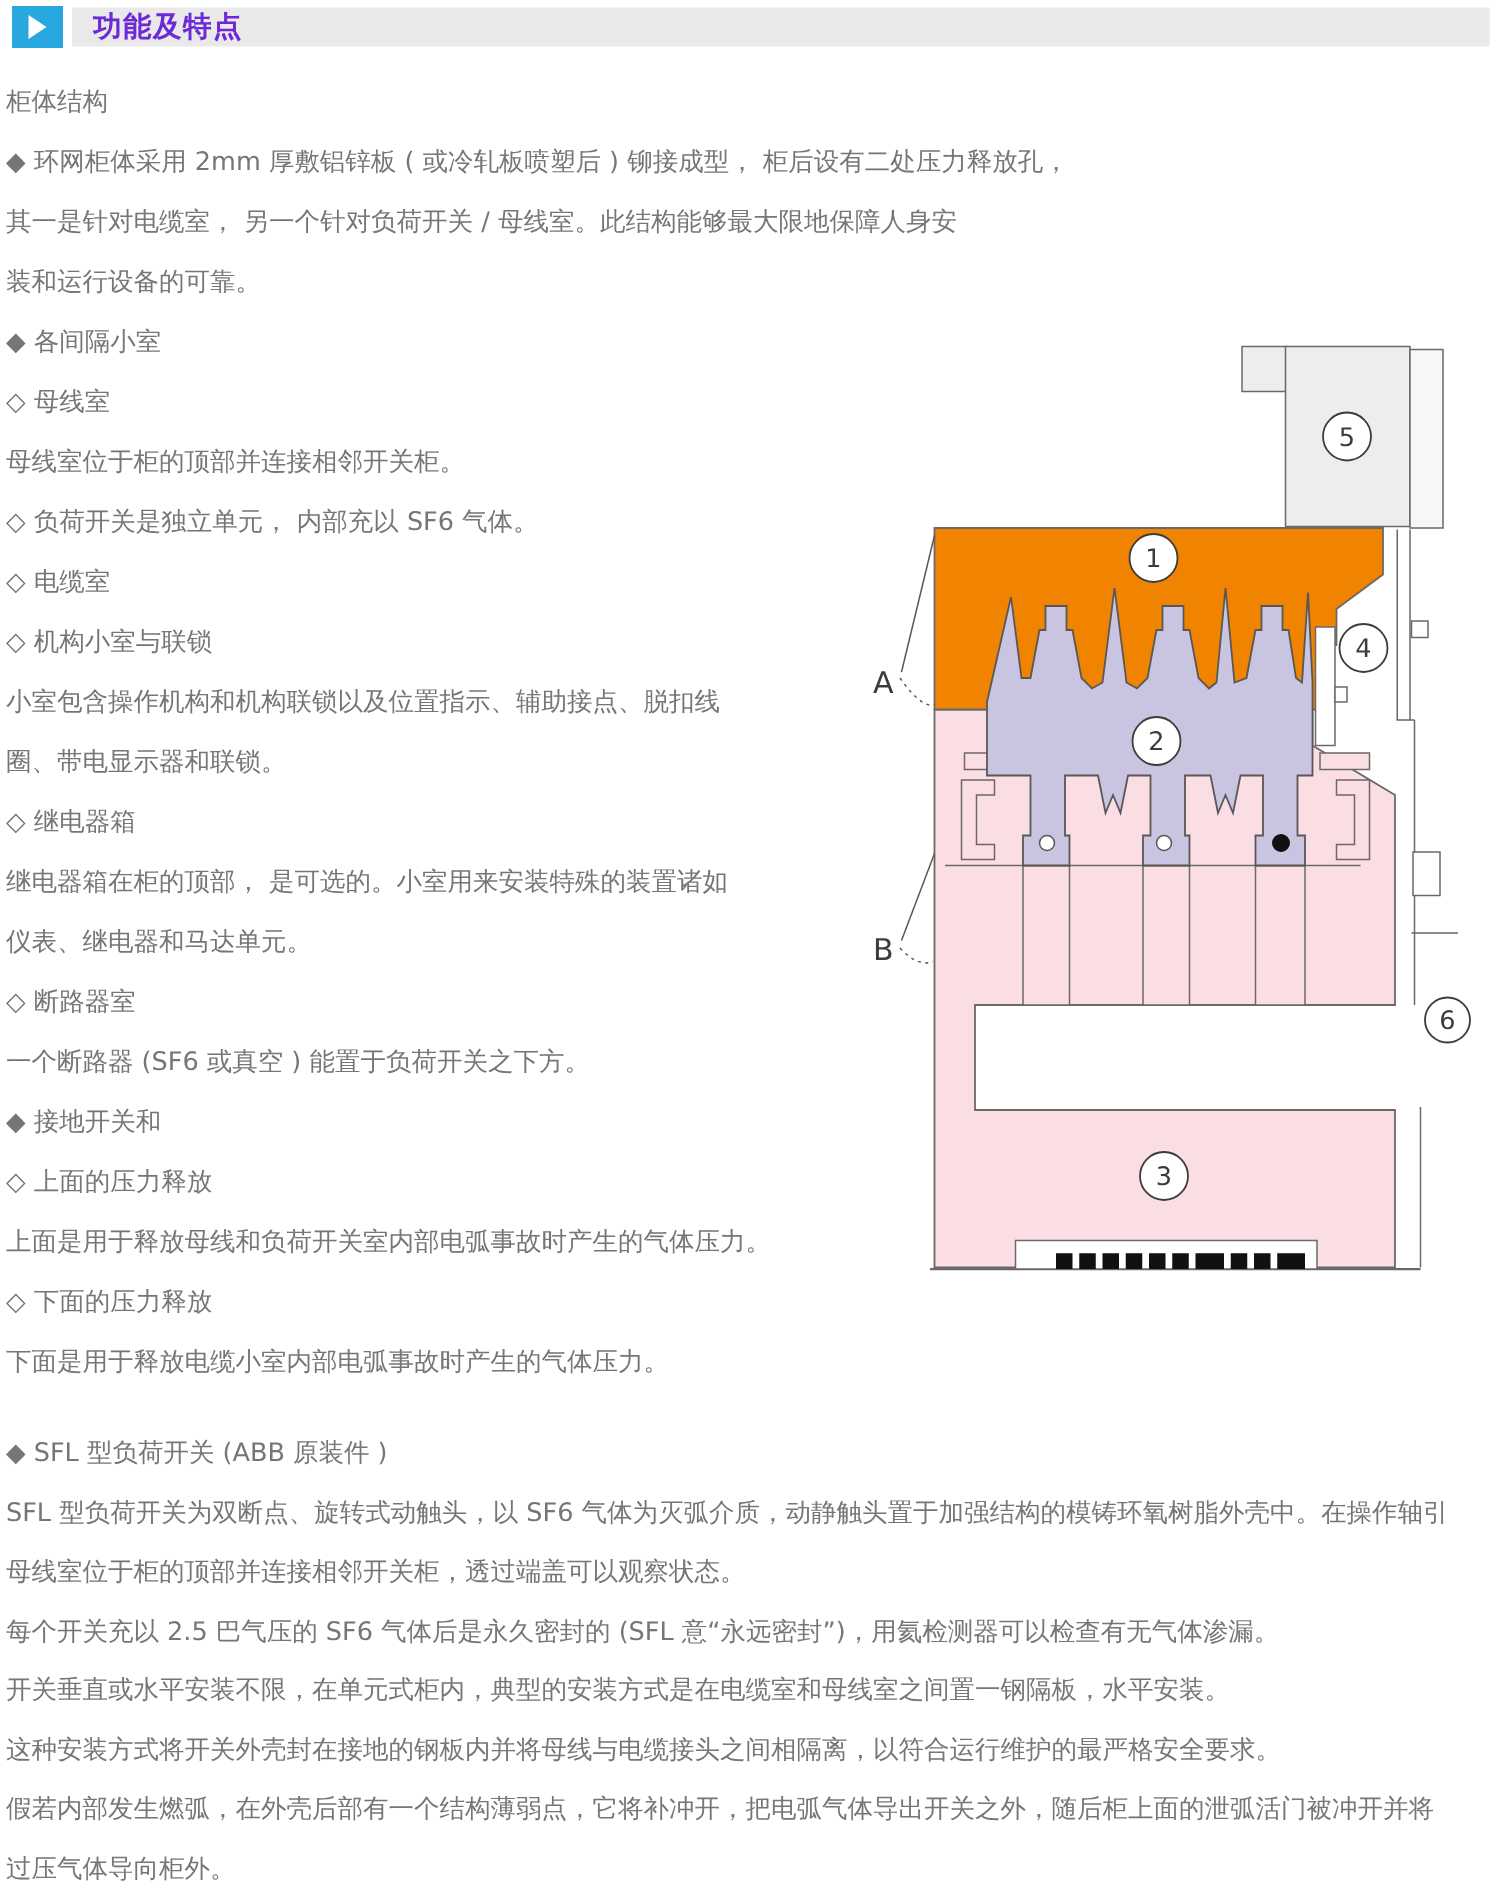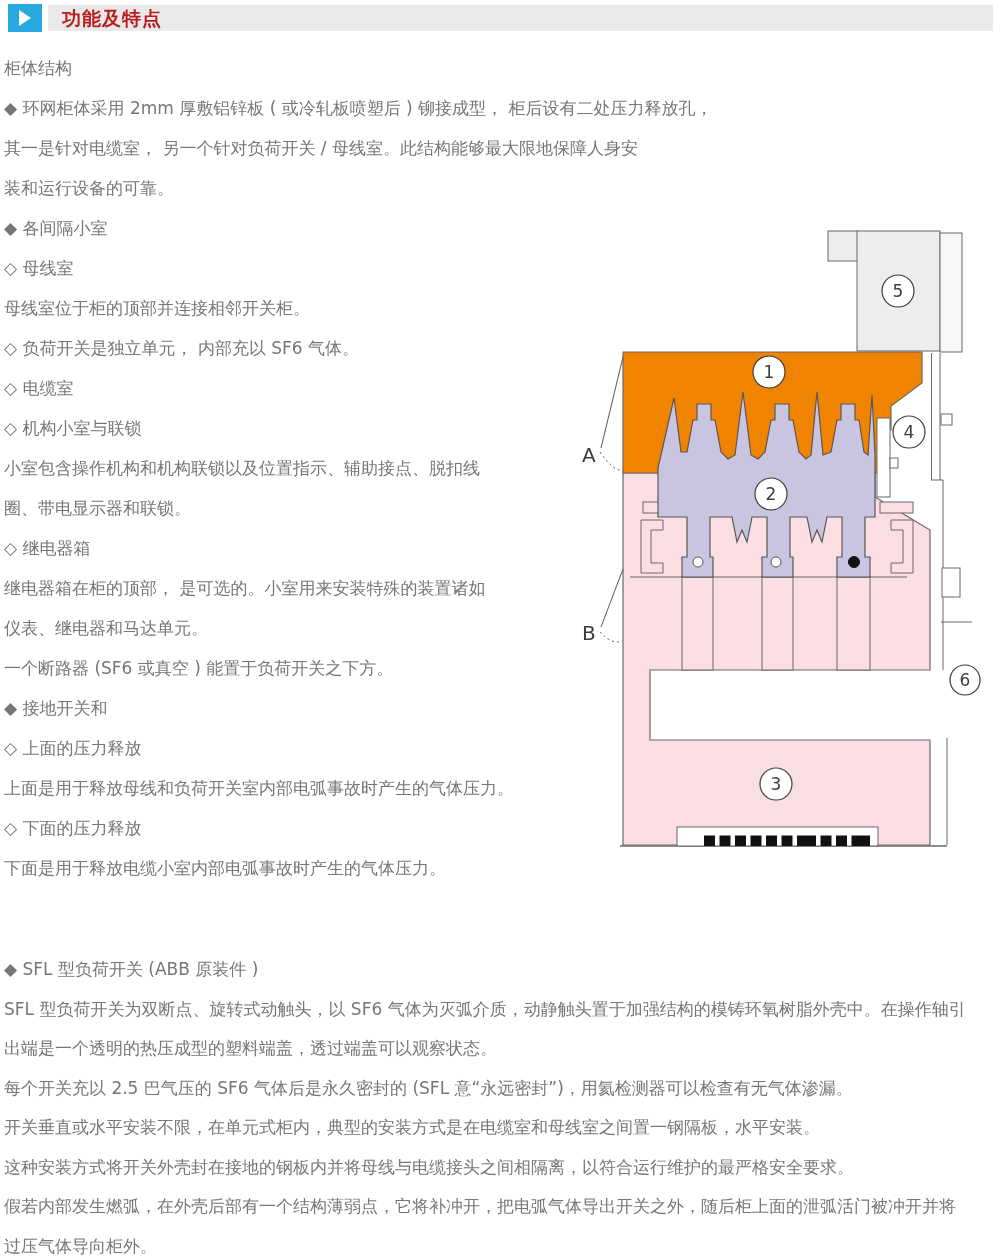--- a/index.html
+++ b/index.html
@@ -4,21 +4,21 @@
 <style>
   html,body{margin:0;padding:0;background:#ffffff;}
   body{width:1000px;height:1258px;position:relative;overflow:hidden;
        font-family:"DejaVu Sans","Liberation Sans",sans-serif;}
   
   .hdr-accent{position:absolute;left:8px;top:4px;width:34px;height:28px;background:#29a8e0;}
   .hdr-accent .tri{position:absolute;left:11px;top:6px;width:0;height:0;
        border-left:12px solid #ffffff;border-top:8px solid transparent;border-bottom:8px solid transparent;}
   .hdr-bar{position:absolute;left:48px;top:5px;width:945px;height:26px;background:#e9e9e9;}
   .hdr-title{position:absolute;left:62px;top:5px;height:26px;line-height:26px;
-       font-size:19px;font-weight:bold;color:#b91c1c;letter-spacing:1px;}
+       font-size:19px;font-weight:bold;color:#6d28d9;letter-spacing:1px;}
   
   .txt{position:absolute;color:#767676;font-size:17px;white-space:nowrap;}
   .col-left{left:4px;top:48px;width:996px;}
   .col-left .ln{height:40px;line-height:40px;}
   .col-bottom{left:4px;top:950px;width:996px;}
   .col-bottom .ln{height:39.5px;line-height:39.5px;}
   svg{position:absolute;left:0;top:0;}
   svg text{font-family:"DejaVu Sans","Liberation Sans",sans-serif;}
   .callout-num{font-size:17px;fill:#3f3b3a;}
   .letter{font-size:20px;fill:#3f3b3a;}
@@ -41,32 +41,33 @@
   <div class="ln">◇ 母线室</div>
   <div class="ln">母线室位于柜的顶部并连接相邻开关柜。</div>
   <div class="ln">◇ 负荷开关是独立单元， 内部充以 SF6 气体。</div>
   <div class="ln">◇ 电缆室</div>
   <div class="ln">◇ 机构小室与联锁</div>
   <div class="ln">小室包含操作机构和机构联锁以及位置指示、辅助接点、脱扣线</div>
   <div class="ln">圈、带电显示器和联锁。</div>
   <div class="ln">◇ 继电器箱</div>
   <div class="ln">继电器箱在柜的顶部， 是可选的。小室用来安装特殊的装置诸如</div>
   <div class="ln">仪表、继电器和马达单元。</div>
+  <div class="ln">◇ 断路器室</div>
   <div class="ln">一个断路器 (SF6 或真空 ) 能置于负荷开关之下方。</div>
   <div class="ln">◆ 接地开关和</div>
   <div class="ln">◇ 上面的压力释放</div>
   <div class="ln">上面是用于释放母线和负荷开关室内部电弧事故时产生的气体压力。</div>
   <div class="ln">◇ 下面的压力释放</div>
   <div class="ln">下面是用于释放电缆小室内部电弧事故时产生的气体压力。</div>
 </div>
 
 <div class="txt col-bottom">
   <div class="ln">◆ SFL 型负荷开关 (ABB 原装件 )</div>
   <div class="ln">SFL 型负荷开关为双断点、旋转式动触头，以 SF6 气体为灭弧介质，动静触头置于加强结构的模铸环氧树脂外壳中。在操作轴引</div>
-  <div class="ln">出端是一个透明的热压成型的塑料端盖，透过端盖可以观察状态。</div>
+  <div class="ln">母线室位于柜的顶部并连接相邻开关柜，透过端盖可以观察状态。</div>
   <div class="ln">每个开关充以 2.5 巴气压的 SF6 气体后是永久密封的 (SFL 意“永远密封”)，用氦检测器可以检查有无气体渗漏。</div>
   <div class="ln">开关垂直或水平安装不限，在单元式柜内，典型的安装方式是在电缆室和母线室之间置一钢隔板，水平安装。</div>
   <div class="ln">这种安装方式将开关外壳封在接地的钢板内并将母线与电缆接头之间相隔离，以符合运行维护的最严格安全要求。</div>
   <div class="ln">假若内部发生燃弧，在外壳后部有一个结构薄弱点，它将补冲开，把电弧气体导出开关之外，随后柜上面的泄弧活门被冲开并将</div>
   <div class="ln">过压气体导向柜外。</div>
 </div>
 
 <svg width="1000" height="1258" viewBox="0 0 1000 1258">
 
   <path d="M623,473 H875 V497 L930,530 V670 H650 V740 H930 V845 H623 Z" fill="#fbdde4" stroke="#6b6967" stroke-width="1.2"></path>

